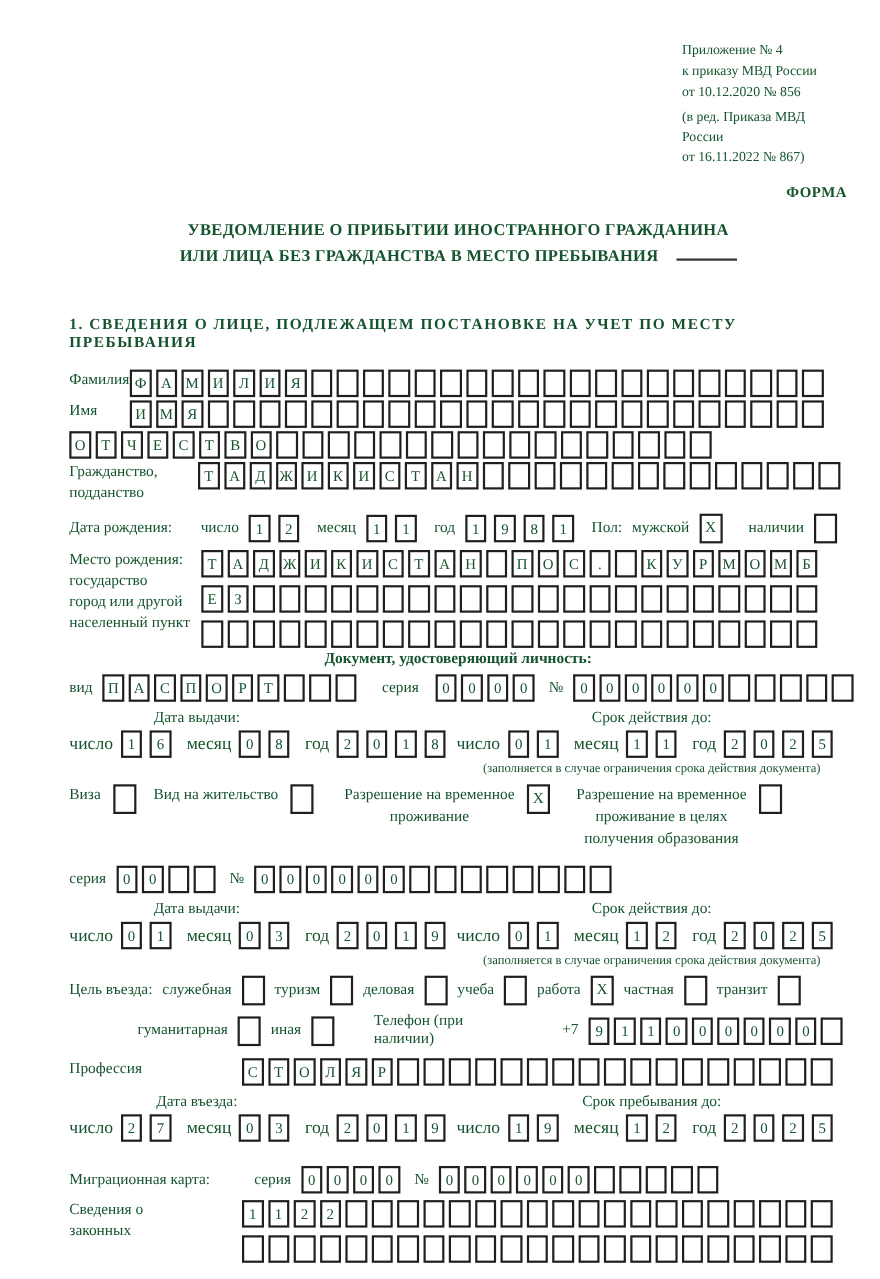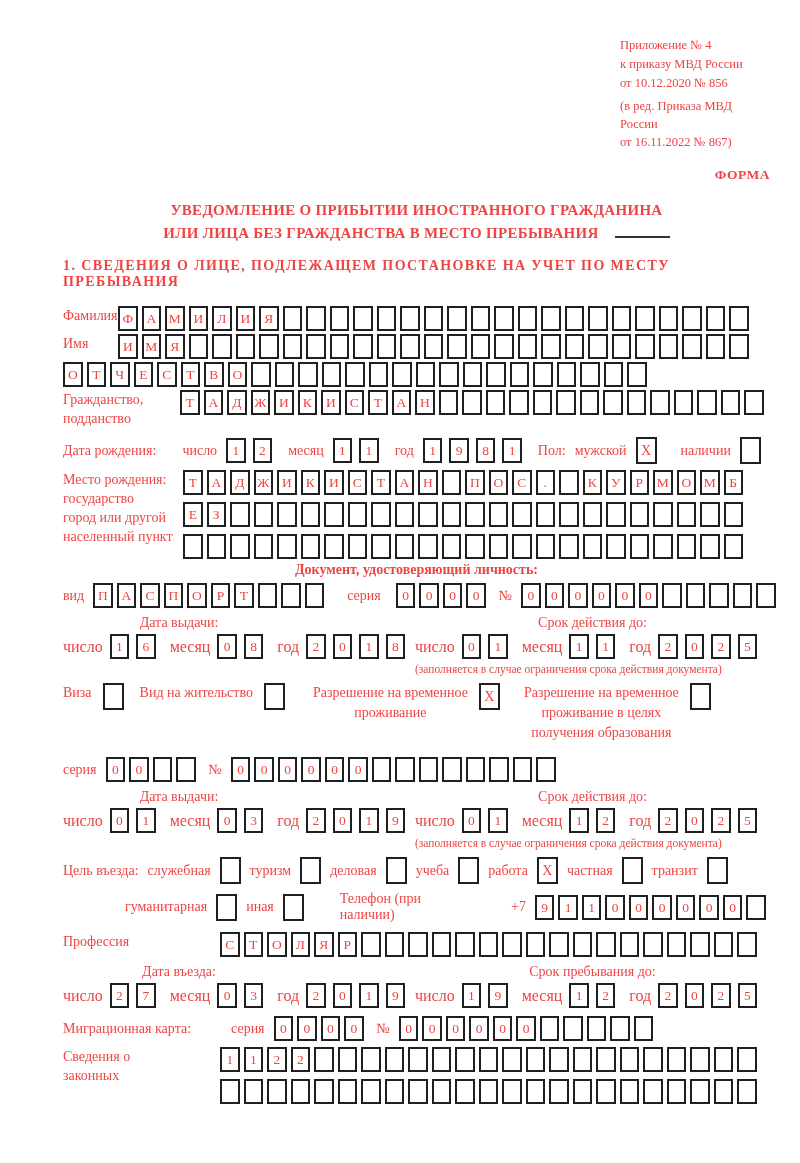--- a/index.html
+++ b/index.html
@@ -1,28 +1,28 @@
 <!DOCTYPE html>
 <html><head>
 <meta charset="utf-8">
 <style>
   html,body{margin:0;padding:0;background:#fff;}
   .page{
     width:800px;height:1163px;box-sizing:border-box;
-    padding:36px 30px 0 63px;background:#fff;color:#ef4444;
+    padding:36px 30px 0 63px;background:#fff;color:#14532d;
     font-family:"Liberation Serif","DejaVu Serif",serif;position:relative;overflow:hidden;
   }
   
   .annex{margin-left:557px;font-size:12.5px;line-height:19px;}
   .annex .sub{margin-top:4px;line-height:18px;}
   .forma{ text-align:right;font-weight:bold;font-size:13.5px;letter-spacing:.5px;margin-top:16px;}
   
   .title{ text-align:center;font-weight:bold;font-size:15px;letter-spacing:.3px;line-height:23px;margin-top:16px;}
   .blankline{display:inline-block;width:55px;border-bottom:2px solid #333;height:12px;margin-left:12px;}
-  .sec-head{font-weight:bold;font-size:14px;letter-spacing:1.4px;margin:13px 0 16px;}
+  .sec-head{font-weight:bold;font-size:14px;letter-spacing:1.4px;margin:43px 0 16px;}
   
   .frow{display:flex;align-items:flex-start;margin-bottom:3px;}
   .flabel{font-size:14px;line-height:19px;flex-shrink:0;}
   .lbl-a{width:55px;}
   .lbl-b{width:117px;}
   .lbl-c{width:120px;}
   .lbl-d{width:157px;}
   .ml-lines span{display:block;}
   .cells{display:inline-flex;flex-wrap:nowrap;}
   .cell{
@@ -36,21 +36,21 @@
     border:2px solid #1f1f1f;text-align:center;font-size:14px;line-height:23px;flex-shrink:0;background:#fff;
   }
   .rowgap{margin-bottom:7px;}
   .inline-gap{margin-left:10px;margin-right:6px;}
   
   .date-pair{display:flex;margin-top:7px;margin-bottom:2px;}
   .dp-left{width:352px;}
   .dp-right{flex:1;}
   .dp-title{text-align:center;font-size:14px;margin-bottom:3px;}
   .dp-fields{display:flex;align-items:center;gap:7px;}
-  .dp-note{font-size:11.5px;margin-top:4px;white-space:nowrap;}
+  .dp-note{font-size:11.5px;text-align:center;margin-top:4px;white-space:nowrap;}
   .doc-head{text-align:center;font-weight:bold;font-size:14px;margin:3px 0 5px;}
   .intro{font-size:14px;line-height:22px;margin-top:9px;}
   
   .permit{display:flex;align-items:flex-start;margin-top:8px;}
   .opt{display:flex;align-items:flex-start;gap:11px;}
   .opt-lines{display:flex;flex-direction:column;text-align:center;font-size:14px;line-height:20px;}
   .prow{display:flex;align-items:center;gap:9px;font-size:14px;}
   .indent{margin-left:62px;}
   .legal{display:flex;align-items:flex-start;margin-top:6px;}
   .legal-cells .cells{margin-bottom:7px;}
@@ -630,21 +630,21 @@
         <span class="cells cells--sp">
             <span class="cell">2</span>
             <span class="cell">0</span>
             <span class="cell">2</span>
             <span class="cell">5</span>
           </span>
       </div>
     </div>
   </div>
 
-  <div class="prow" style="margin-top:8px;">
+  <div class="prow" style="margin-top:22px;">
     <span>Миграционная карта:</span>
     <span style="width:22px;"></span>
     <span>серия</span>
     <span class="cells">
         <span class="cell">0</span>
         <span class="cell">0</span>
         <span class="cell">0</span>
         <span class="cell">0</span>
       </span>
     <span>№</span>

